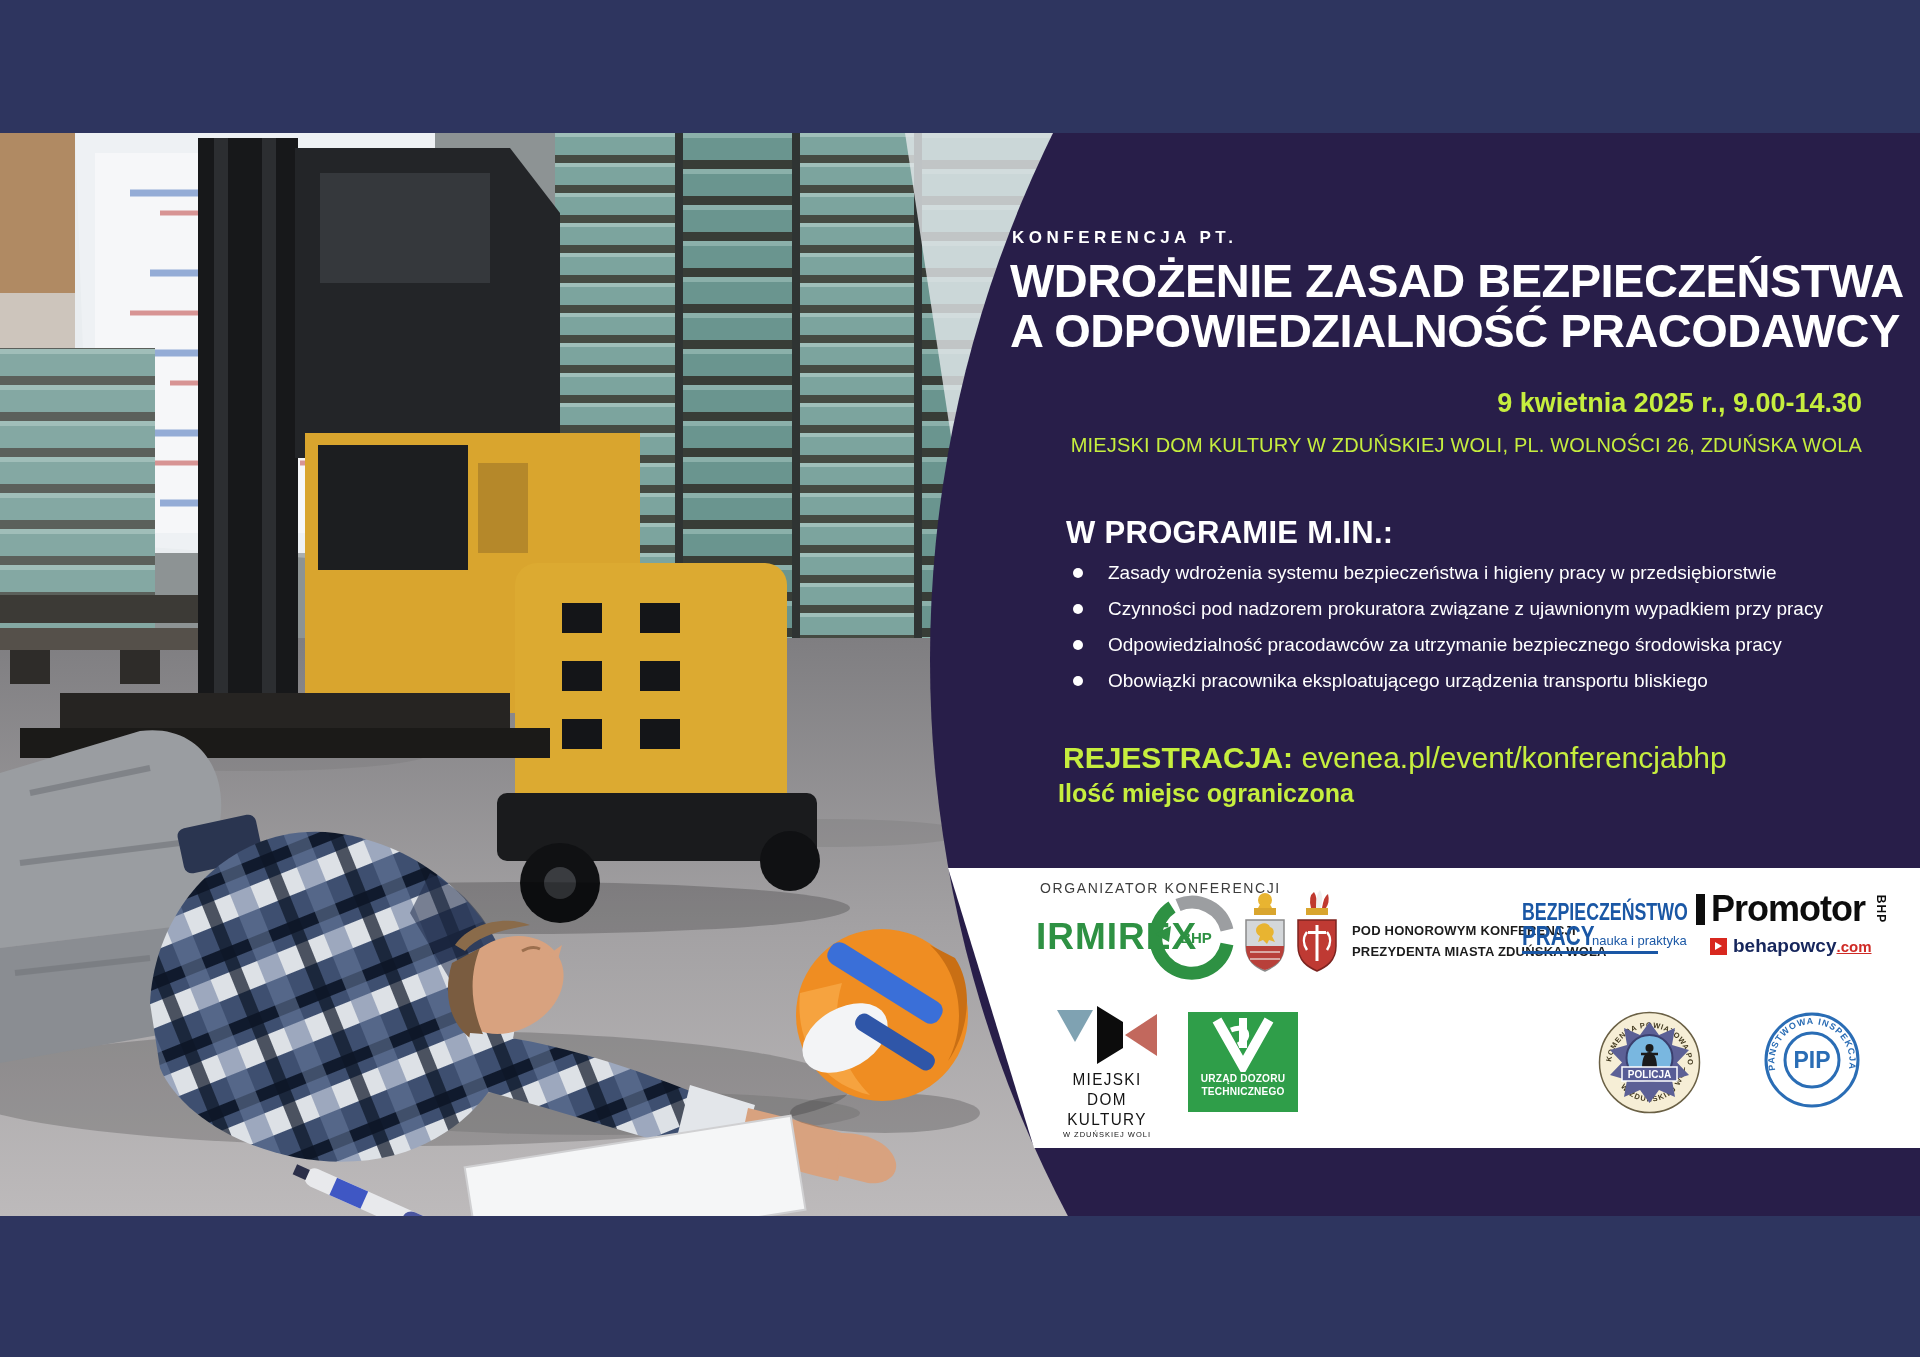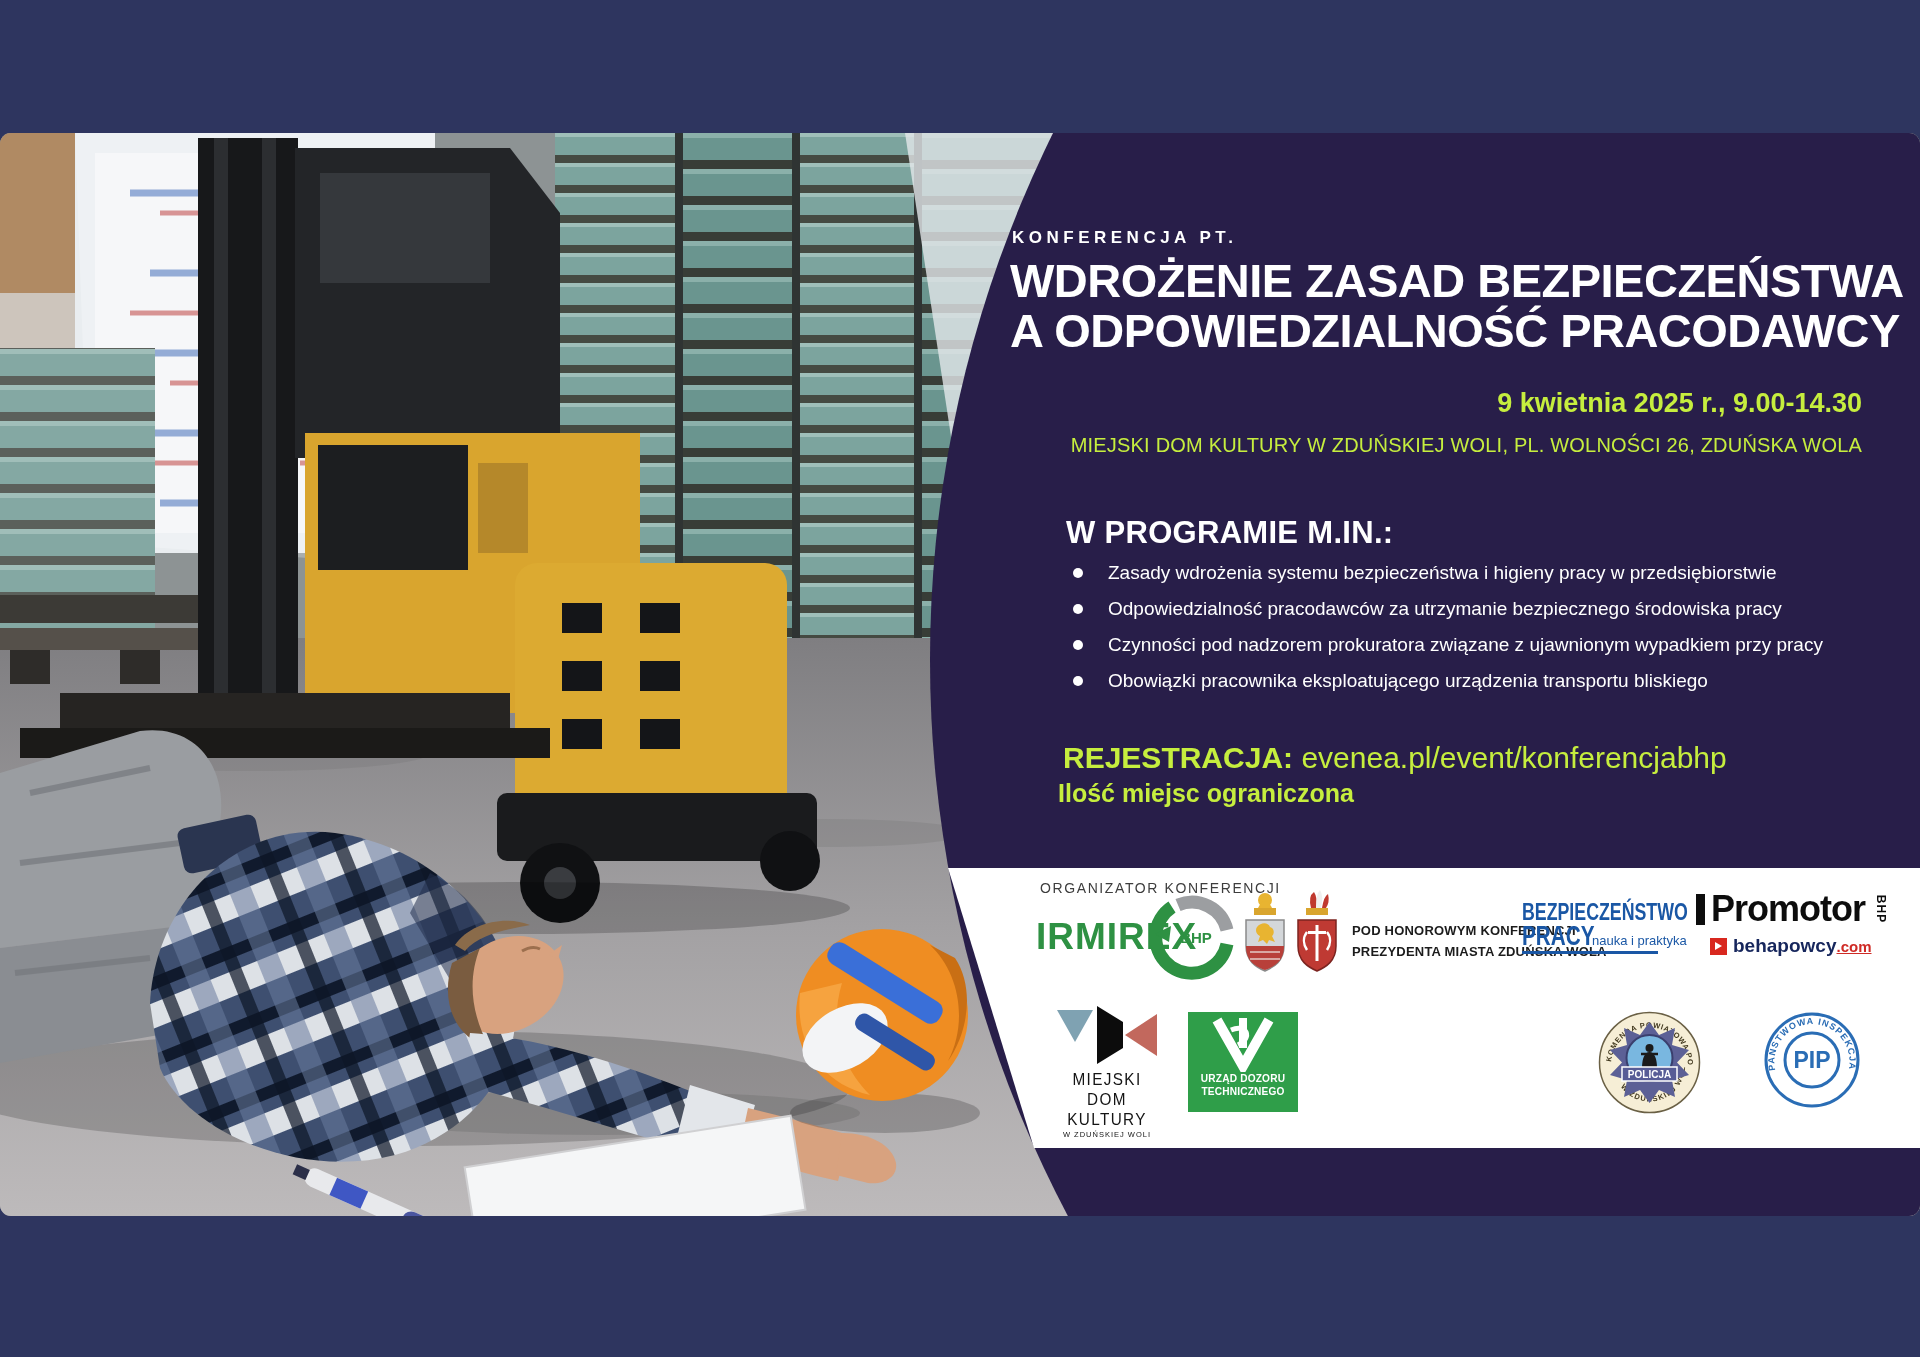--- a/index.html
+++ b/index.html
@@ -1,18 +1,18 @@
 <!DOCTYPE html>
 <html><head>
 <meta charset="utf-8">
 <style>
   html,body{margin:0;padding:0;background:#2e355f;}
   .poster{position:relative;width:1920px;height:1357px;background:#2e355f;overflow:hidden;
           font-family:"Liberation Sans",sans-serif;}
-  .content-clip{position:absolute;left:0;top:133px;width:1920px;height:1083px;overflow:hidden;background:#8e8d8f;border-radius:11px;}
+  .content-clip{position:absolute;left:0;top:133px;width:1920px;height:1083px;overflow:hidden;background:#8e8d8f;}
   .photo{position:absolute;left:0;top:0;}
   .dark-circle{position:absolute;left:930px;top:-663px;width:2380px;height:2380px;border-radius:50%;background:#281e49;}
 
   
   .txt{position:absolute;color:#fff;}
   .kicker{left:1012px;top:95px;font-size:17px;font-weight:700;letter-spacing:4.5px;}
   .title{left:1010px;top:123px;font-size:47px;line-height:50px;font-weight:800;letter-spacing:-0.5px;}
   .date{right:58px;top:255px;font-size:27px;font-weight:800;color:#c6ee3e;text-align:right;}
   .venue{right:58px;top:301px;font-size:20px;color:#c6ee3e;text-align:right;letter-spacing:0.2px;}
   .prog-head{left:1066px;top:382px;font-size:31px;font-weight:800;letter-spacing:0.3px;}
@@ -220,22 +220,22 @@
     <div class="txt kicker">KONFERENCJA PT.</div>
     <div class="txt title">
       <div>WDROŻENIE ZASAD BEZPIECZEŃSTWA</div>
       <div>A ODPOWIEDZIALNOŚĆ PRACODAWCY</div>
     </div>
     <div class="txt date">9 kwietnia 2025 r., 9.00-14.30</div>
     <div class="txt venue">MIEJSKI DOM KULTURY W ZDUŃSKIEJ WOLI, PL. WOLNOŚCI 26, ZDUŃSKA WOLA</div>
     <div class="txt prog-head">W PROGRAMIE M.IN.:</div>
     <ul class="txt bullets">
       <li><span class="dot"></span><span>Zasady wdrożenia systemu bezpieczeństwa i higieny pracy w przedsiębiorstwie</span></li>
+      <li><span class="dot"></span><span>Czynności pod nadzorem prokuratora związane z ujawnionym wypadkiem przy pracy</span></li>
       <li><span class="dot"></span><span>Odpowiedzialność pracodawców za utrzymanie bezpiecznego środowiska pracy</span></li>
-      <li><span class="dot"></span><span>Czynności pod nadzorem prokuratora związane z ujawnionym wypadkiem przy pracy</span></li>
       <li><span class="dot"></span><span>Obowiązki pracownika eksploatującego urządzenia transportu bliskiego</span></li>
     </ul>
     <div class="txt registration">
       <span class="lbl">REJESTRACJA:</span>
       <span>evenea.pl/event/konferencjabhp</span>
     </div>
     <div class="txt capacity">Ilość miejsc ograniczona</div>
 
     <div class="white-panel">
 

